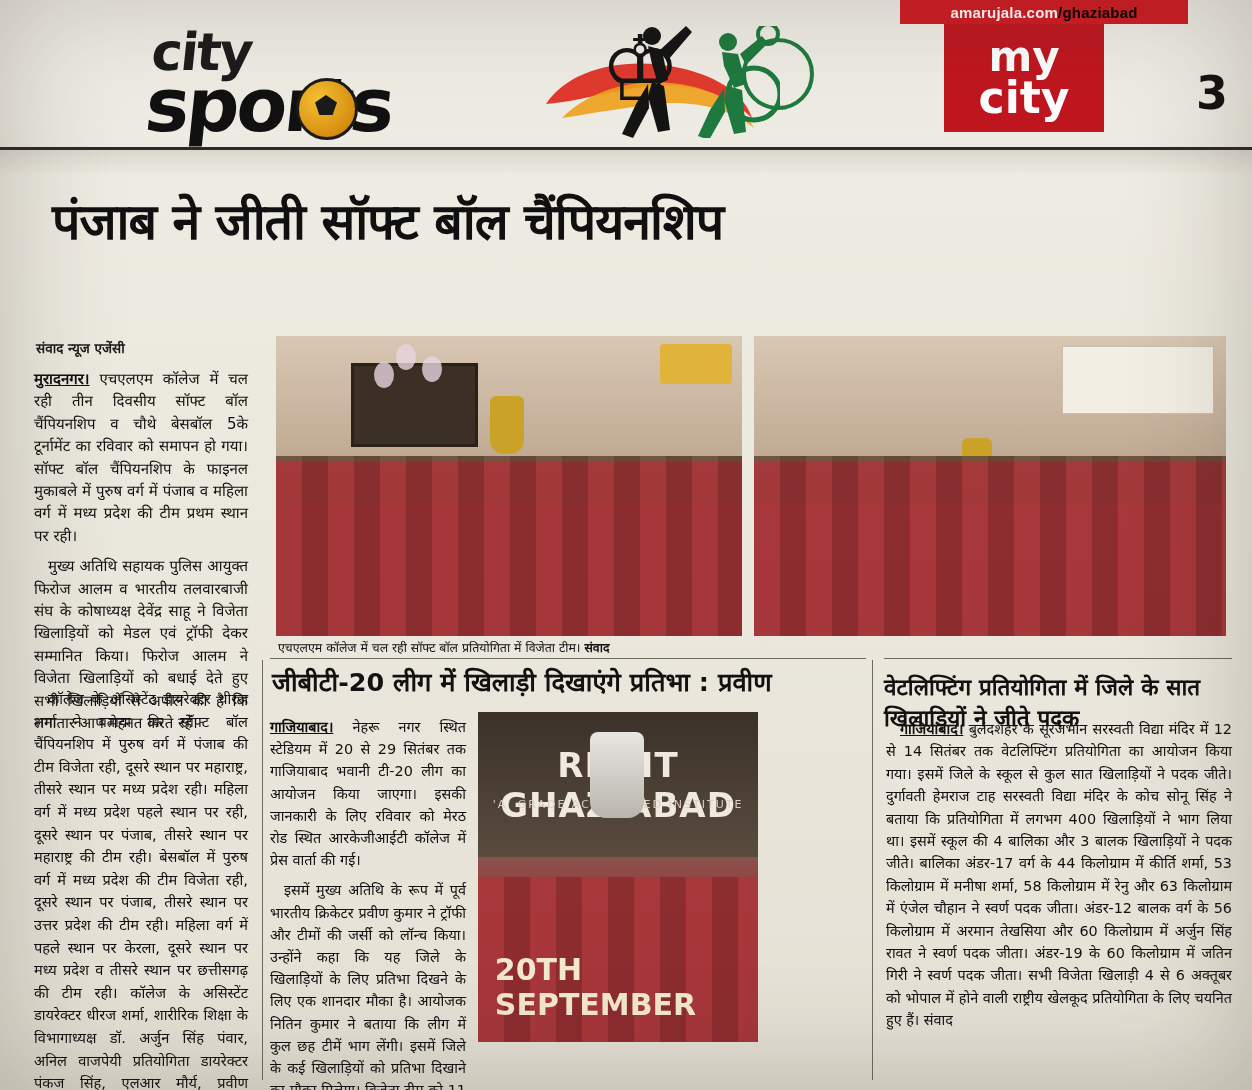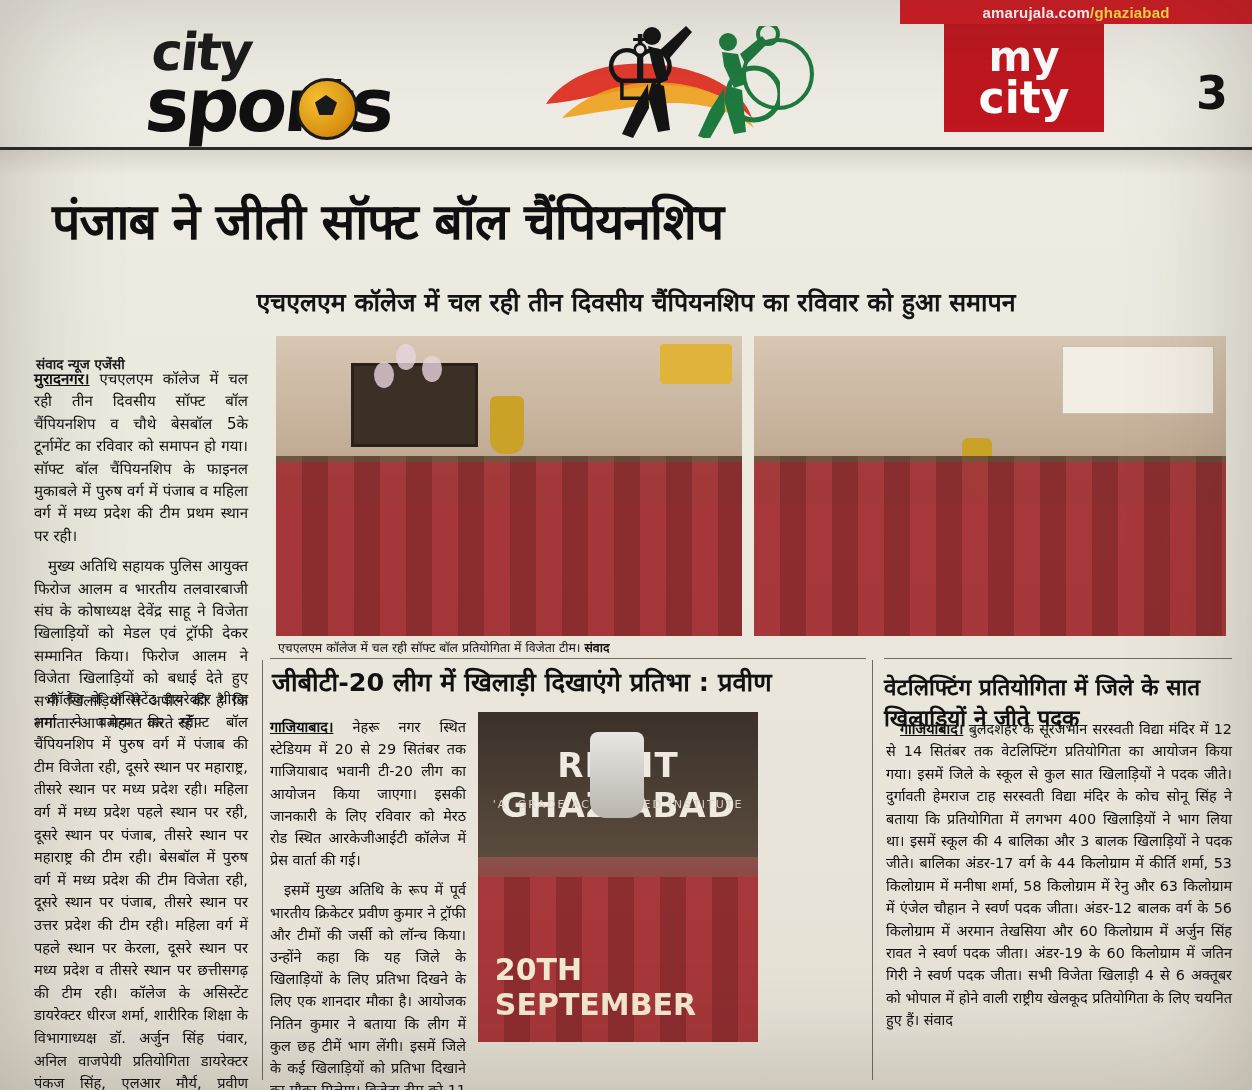--- a/index.html
+++ b/index.html
@@ -46,26 +46,26 @@
   }
   .athlete{
     position:absolute;font-family:"DejaVu Sans",sans-serif;font-size:90px;line-height:90px;
   }
   .ath1{left:600px;top:24px;color:#151515;}
   .ring{
     position:absolute;left:742px;top:38px;width:64px;height:64px;border-radius:50%;
     border:4px solid #1f7a3f;
   }
   .url-bar{
-    position:absolute;left:900px;top:0px;width:352px;height:24px;
+    position:absolute;left:900px;top:0px;width:288px;height:24px;
     background:#d21b24;color:#fff;
     font-family:"Liberation Sans",sans-serif;font-size:15px;font-weight:bold;
     display:flex;align-items:center;justify-content:center;letter-spacing:.2px;
   }
-  .url-bar .slashpart{color:#fde047;}
+  .url-bar .slashpart{color:#000000;}
   .mycity{
     position:absolute;left:944px;top:24px;width:160px;height:108px;background:#c0161f;
     color:#fff;display:flex;flex-direction:column;align-items:center;justify-content:center;
     font-family:"DejaVu Sans",sans-serif;font-weight:bold;
   }
   .mycity .l1{font-size:42px;line-height:40px;}
   .mycity .l2{font-size:44px;line-height:42px;}
   .orange-strip{
     position:absolute;left:824px;top:64px;width:428px;height:62px;background:#f0a21c;z-index:-1;
   }
@@ -82,21 +82,21 @@
     text-align:left;
     font-family:"DejaVu Sans",sans-serif;
     font-weight:bold;font-size:50px;color:#101010;letter-spacing:-1px;
   }
   .subhead{
     position:absolute;left:46px;top:284px;width:1180px;text-align:center;
     font-family:"DejaVu Sans",sans-serif;font-weight:bold;font-size:25px;color:#141414;
   }
   .byline{
     position:absolute;left:36px;top:339px;
-    font-family:"DejaVu Sans",sans-serif;font-weight:bold;font-size:13.5px;color:#1a1a1a;margin-top:16px;
+    font-family:"DejaVu Sans",sans-serif;font-weight:bold;font-size:13.5px;color:#1a1a1a;
   }
   
   .col1{
     position:absolute;left:34px;top:368px;width:214px;
     font-family:"DejaVu Sans",sans-serif;font-size:15px;line-height:22.4px;
     color:#101010;text-align:justify;
   }
   .col1 p{margin:0 0 8px 0;text-indent:14px;}
   .col1 p.first{text-indent:0;}
   .place{font-weight:bold;text-decoration:underline;}
@@ -261,21 +261,20 @@
     <div class="mycity">
       <div class="l1">my</div>
       <div class="l2">city</div>
     </div>
     <div class="hindi-right">3</div>
   </div>
   <div class="mast-rule"></div>
   <div class="fold"></div>
 
   <div class="headline">पंजाब ने जीती सॉफ्ट बॉल चैंपियनशिप</div>
-  <div class="subhead">एचएलएम कॉलेज में चल रही तीन दिवसीय चैंपियनशिप का रविवार को हुआ समापन</div>
   <div class="byline">संवाद न्यूज एजेंसी</div>
 
   <div class="col1">
     <p class="first"><span class="place">मुरादनगर।</span> <span>एचएलएम कॉलेज में चल रही तीन दिवसीय सॉफ्ट बॉल चैंपियनशिप व चौथे बेसबॉल 5के टूर्नामेंट का रविवार को समापन हो गया। सॉफ्ट बॉल चैंपियनशिप के फाइनल मुकाबले में पुरुष वर्ग में पंजाब व महिला वर्ग में मध्य प्रदेश की टीम प्रथम स्थान पर रही।</span></p>
     <p>मुख्य अतिथि सहायक पुलिस आयुक्त फिरोज आलम व भारतीय तलवारबाजी संघ के कोषाध्यक्ष देवेंद्र साहू ने विजेता खिलाड़ियों को मेडल एवं ट्रॉफी देकर सम्मानित किया। फिरोज आलम ने विजेता खिलाड़ियों को बधाई देते हुए सभी खिलाड़ियों से अपील की है कि लगातार आप मेहनत करते रहें।</p>
   </div>
 
   <div class="col1b">
     <p>कॉलेज के असिस्टेंट डायरेक्टर धीरज शर्मा ने बताया कि सॉफ्ट बॉल चैंपियनशिप में पुरुष वर्ग में पंजाब की टीम विजेता रही, दूसरे स्थान पर महाराष्ट्र, तीसरे स्थान पर मध्य प्रदेश रही। महिला वर्ग में मध्य प्रदेश पहले स्थान पर रही, दूसरे स्थान पर पंजाब, तीसरे स्थान पर महाराष्ट्र की टीम रही। बेसबॉल में पुरुष वर्ग में मध्य प्रदेश की टीम विजेता रही, दूसरे स्थान पर पंजाब, तीसरे स्थान पर उत्तर प्रदेश की टीम रही। महिला वर्ग में पहले स्थान पर केरला, दूसरे स्थान पर मध्य प्रदेश व तीसरे स्थान पर छत्तीसगढ़ की टीम रही। कॉलेज के असिस्टेंट डायरेक्टर धीरज शर्मा, शारीरिक शिक्षा के विभागाध्यक्ष डॉ. अर्जुन सिंह पंवार, अनिल वाजपेयी प्रतियोगिता डायरेक्टर पंकज सिंह, एलआर मौर्य, प्रवीण अनावकर आदि मौजूद रहे।</p>
   </div>

